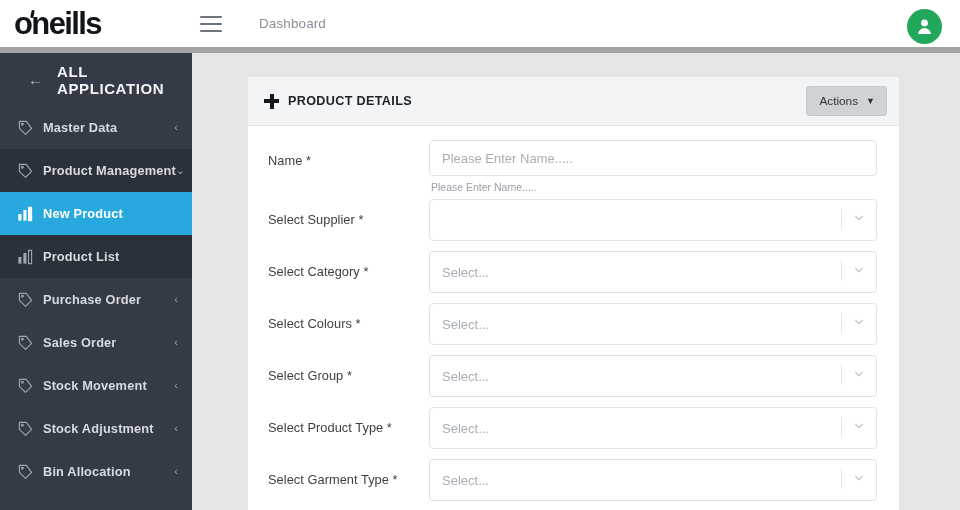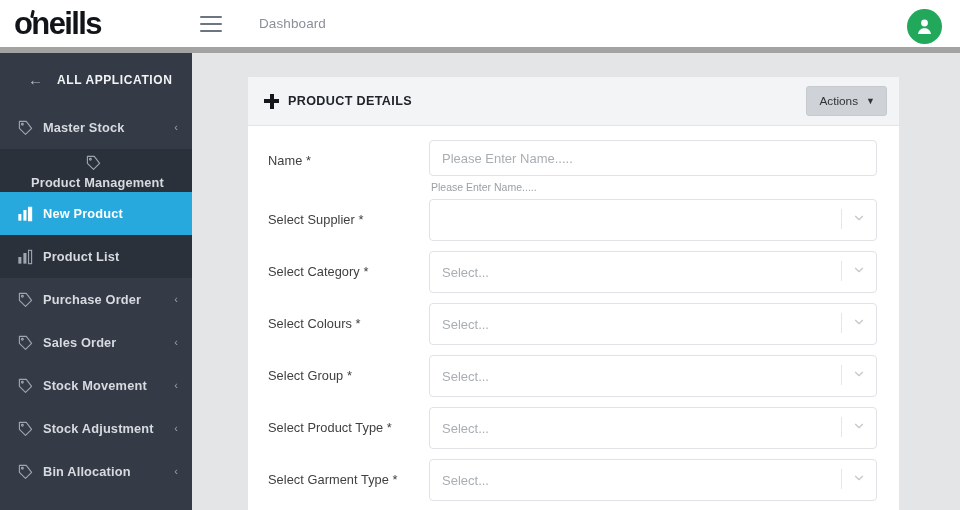--- a/index.html
+++ b/index.html
@@ -81,36 +81,36 @@
     height: 53px;
     display: flex; align-items: center;
     padding-left: 28px;
     color: #ffffff;
   }
   .side-head .backarrow {
     font-size: 15px; color: #b9bdc4; line-height: 1;
     margin-right: 14px; margin-top: -1px;
   }
   .side-head .label {
-    font-size: 12px; font-weight: 700; letter-spacing: .6px;
+    font-size: 15px; font-weight: 700; letter-spacing: .6px;
     color: #f2f3f5;
   }
   .nav-item {
     position: relative;
     height: 43px;
     display: flex; align-items: center;
     padding-left: 17px; padding-right: 14px;
     color: #d7dadf;
     cursor: pointer;
   }
   .nav-item .ico { width: 26px; flex: 0 0 26px; display: flex; align-items: center; }
   .nav-item .txt { font-size: 12.8px; font-weight: 700; letter-spacing: .15px; white-space: nowrap; }
   .nav-item .caret { margin-left: auto; font-size: 11px; color: #9ba0a9; line-height: 1; }
   .nav-item.sub    { background: #2b313b; }
-  .nav-item.dark   { background: #2b313b; flex-direction: column; }
+  .nav-item.dark   { background: #2b313b; }
   .nav-item.active { background: #27a9dd; color: #ffffff; }
   .nav-item.active .txt { color: #ffffff; }
   .nav-item.active .bar-icon rect { fill: #ffffff; }
 
   
   .main {
     position: absolute;
     top: 53px; left: 192px;
     width: 768px; height: 457px;
     background: #e4e5e7;
@@ -233,21 +233,21 @@
       <span class="label">ALL APPLICATION</span>
     </div>
     <div id="nav-list">
         <div class="nav-item">
           <span class="ico">
             <svg width="17" height="17" viewBox="0 0 24 24" fill="none" stroke="#9fa5ae" stroke-width="1.6" stroke-linecap="round" stroke-linejoin="round">
               <path d="M20.6 13.1 12 21.7l-8.6-8.6V3.4h9.7z"></path>
               <circle cx="7.6" cy="7.4" r="1.25"></circle>
             </svg>
           </span>
-          <span class="txt">Master Stock</span>
+          <span class="txt">Master Data</span>
           <span class="caret">‹</span>
         </div>
         <div class="nav-item dark">
           <span class="ico">
             <svg width="17" height="17" viewBox="0 0 24 24" fill="none" stroke="#9fa5ae" stroke-width="1.6" stroke-linecap="round" stroke-linejoin="round">
               <path d="M20.6 13.1 12 21.7l-8.6-8.6V3.4h9.7z"></path>
               <circle cx="7.6" cy="7.4" r="1.25"></circle>
             </svg>
           </span>
           <span class="txt">Product Management</span>

